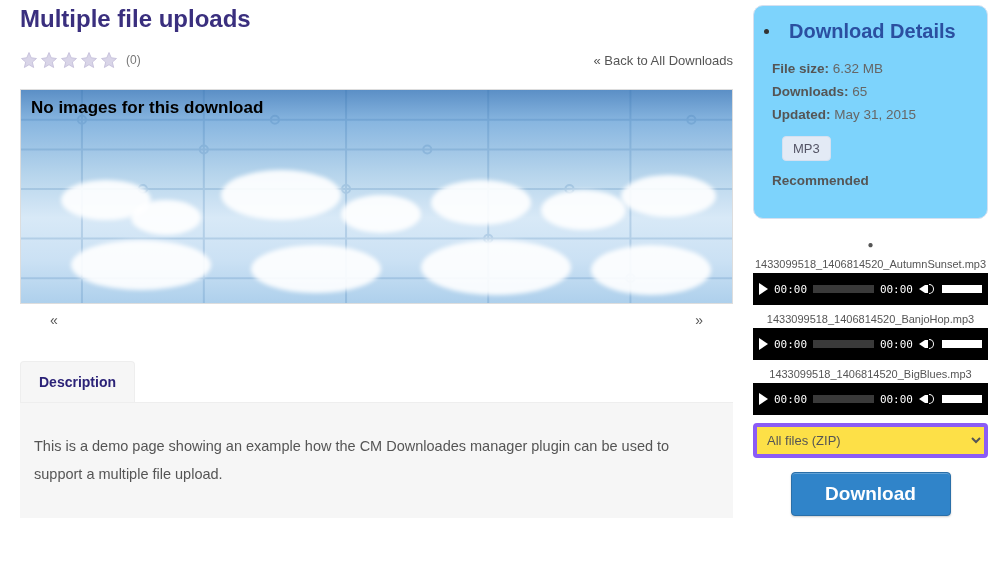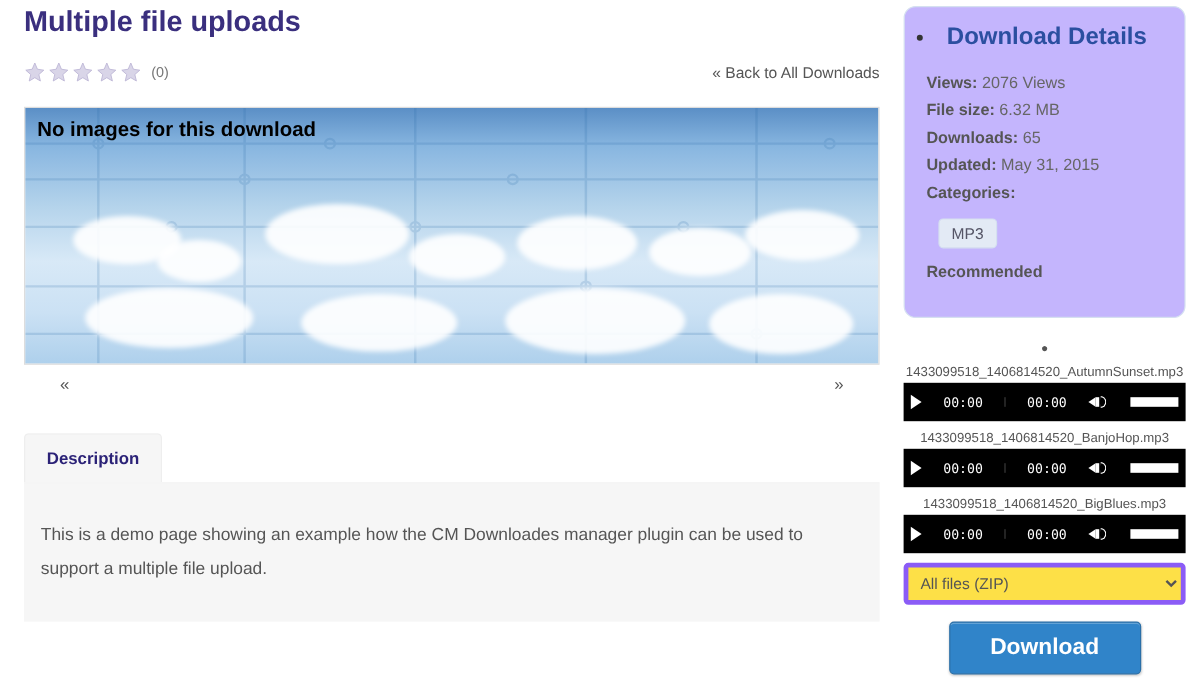--- a/index.html
+++ b/index.html
@@ -23,33 +23,33 @@
 .circuit { position: absolute; inset: 0; opacity: 0.18; }
 .circuit svg { width: 100%; height: 100%; }
 .no-images { position: absolute; top: 8px; left: 10px; font-size: 17px; font-weight: 700; color: #000; text-align: center; }
 .gallery-nav { display: flex; justify-content: space-between; padding: 8px 30px; color: #555; font-size: 14px; }
 
 .tabs { display: flex; border-bottom: 1px solid #eee; margin-top: 25px; }
 .tab { padding: 12px 18px; color: #3a3ab3; font-size: 14px; cursor: pointer; border: 1px solid transparent; border-bottom: none; border-radius: 4px 4px 0 0; }
 .tab.active { font-weight: 700; color: #2b2277; border-color: #eee; background: #f6f6f6; }
 .tab-body { background: #f6f6f6; padding: 30px 14px; font-size: 14.5px; color: #555; line-height: 1.9; }
 
-.details-box { border: 1px solid #d5e0f0; background: #c4b5fd; border-radius: 10px; padding: 14px 18px 22px; }
+.details-box { border: 1px solid #d5e0f0; background: #7dd3fc; border-radius: 10px; padding: 14px 18px 22px; }
 .details-title { color: #2b4fa0; font-size: 20px; font-weight: 600; margin-bottom: 18px; display: flex; align-items: center; }
 .bullet { width: 5px; height: 5px; background: #333; border-radius: 50%; margin-right: 20px; margin-left: -8px; }
 .details-list { font-size: 13.5px; color: #666; }
 .details-list .row { margin-bottom: 8px; }
 .details-list b { color: #555; font-weight: 700; }
 .cat-badge { display: inline-block; background: #e3eaf5; color: #556; border: 1px solid #d5e0f0; border-radius: 4px; padding: 4px 10px; margin-top: 6px; margin-left: 10px; font-size: 13px; }
 
 .dot-sep { text-align: center; color: #555; margin: 20px 0 8px; font-size: 10px; }
 
 .audio-block { margin-bottom: 8px; }
 .audio-name { font-size: 11px; color: #555; text-align: center; margin-bottom: 3px; white-space: nowrap; overflow: hidden; }
-.player { background: #000; color: #fff; height: 32px; display: flex; align-items: center; padding: 0 6px; gap: 18px; font-size: 11px; }
+.player { background: #000; color: #fff; height: 32px; display: flex; align-items: center; padding: 0 6px; gap: 6px; font-size: 11px; }
 .play-btn { width: 0; height: 0; border-left: 9px solid #fff; border-top: 6px solid transparent; border-bottom: 6px solid transparent; cursor: pointer; }
 .time { font-family: monospace; font-size: 11px; }
 .track { flex: 1; height: 8px; background: #3a3a3a; position: relative; cursor: pointer; }
 .vol-icon { display: flex; align-items: center; }
 .vol-icon .spk { width: 0; height: 0; border-right: 6px solid #fff; border-top: 4px solid transparent; border-bottom: 4px solid transparent; }
 .vol-icon .box { width: 3px; height: 8px; background: #fff; }
 .vol-icon .wave { width: 5px; height: 10px; border: 1.5px solid #fff; border-left: none; border-radius: 0 10px 10px 0; margin-left: 1px; }
 .vol-bar { width: 40px; height: 8px; background: #fff; margin-left: 2px; cursor: pointer; }
 
 .file-select { width: 100%; padding: 5px 6px; font-size: 13px; border: 4px solid #8b5cf6; border-radius: 4px; background: #fde047; color: #555; }
@@ -129,25 +129,23 @@
     <div class="tab-body">This is a demo page showing an example how the CM Downloades manager plugin can be used to support a multiple file upload.</div>
   </div>
 
   <div class="right">
     <div class="details-box">
       <div class="details-title">
         <span class="bullet"></span>
         <span>Download Details</span>
       </div>
       <div class="details-list">
-        <div class="row"><b>Views:</b> <span>2076 Views</span></div>
         <div class="row"><b>File size:</b> <span>6.32 MB</span></div>
         <div class="row"><b>Downloads:</b> <span>65</span></div>
         <div class="row"><b>Updated:</b> <span>May 31, 2015</span></div>
-        <div class="row"><b>Categories:</b></div>
         <div class="cat-badge">MP3</div>
         <div class="row" style="margin-top:12px"><b>Recommended</b></div>
       </div>
     </div>
 
     <div class="dot-sep">●</div>
 
     <div id="audio-list">
         <div class="audio-block">
           <div class="audio-name">1433099518_1406814520_AutumnSunset.mp3</div>

